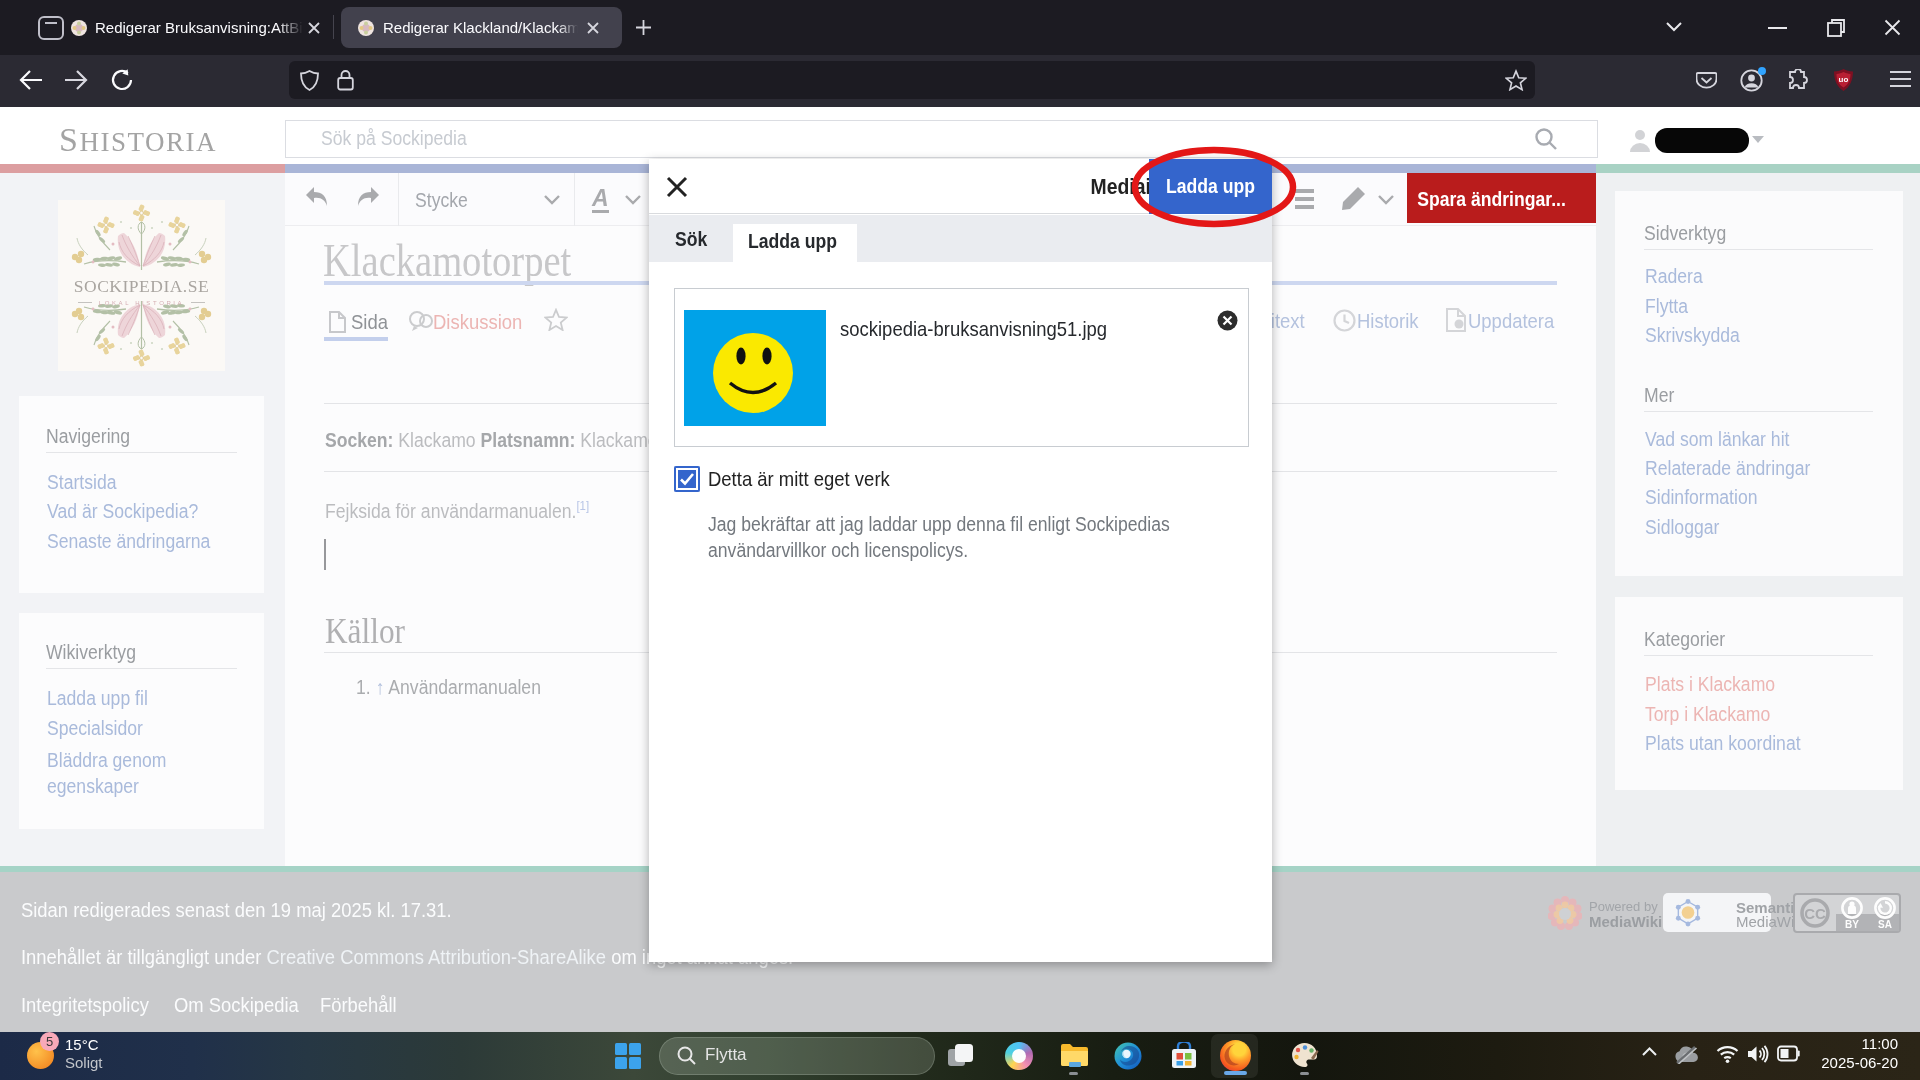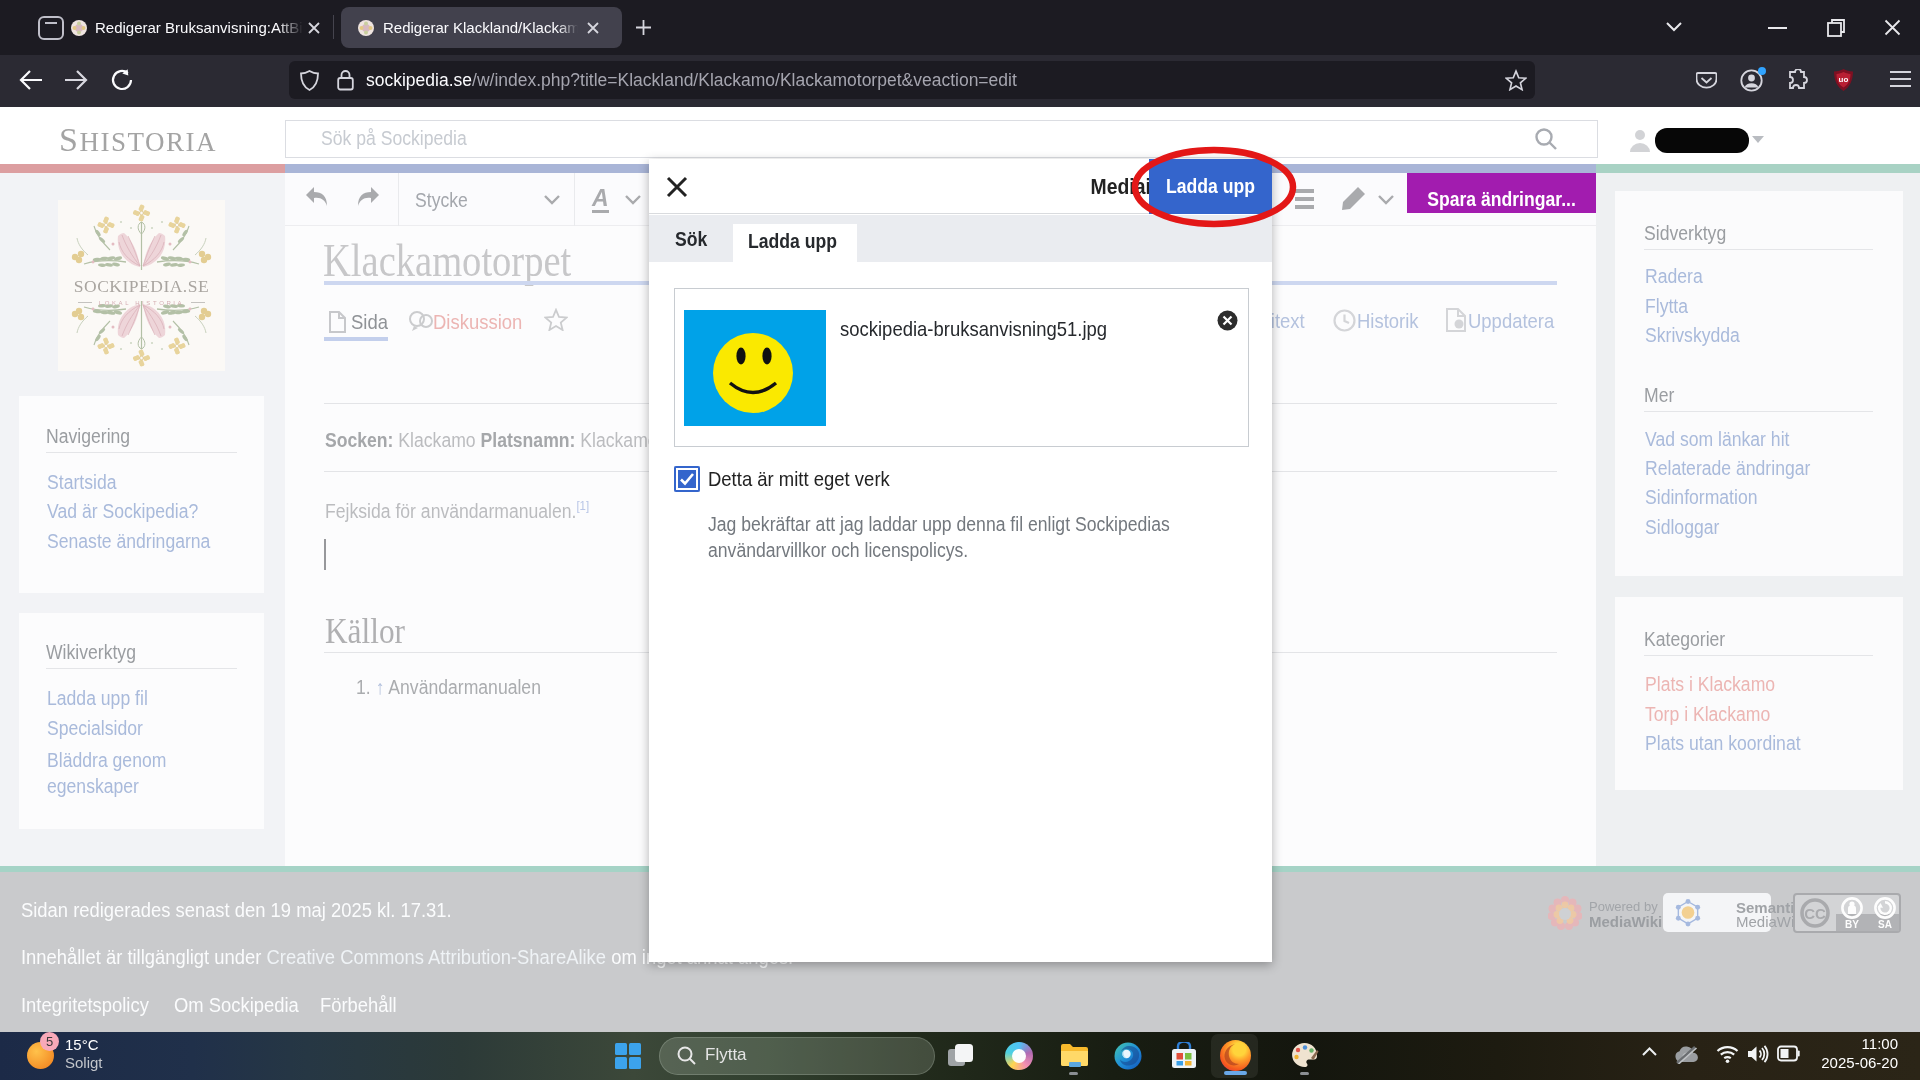--- a/index.html
+++ b/index.html
@@ -55,21 +55,21 @@
 <svg class="abs" style="left:624px; top:194px;" width="18" height="12" viewBox="0 0 18 12">
       <path d="M2 2 L9 9 L16 2" fill="none" stroke="#a9aaad" stroke-width="2.4"></path>
     </svg>
 <div class="abs" style="left:1295px; top:189px; width:19px; height:3.5px; background:#a9aaad; box-shadow:0 8px 0 #a9aaad, 0 16px 0 #a9aaad;"></div>
 <svg class="abs" style="left:1338px; top:184px;" width="30" height="30" viewBox="0 0 30 30">
       <path d="M20 3 L27 10 L12 25 L4 26 L5 18 Z" fill="#a9aaad"></path>
     </svg>
 <svg class="abs" style="left:1377px; top:194px;" width="18" height="12" viewBox="0 0 18 12">
       <path d="M2 2 L9 9 L16 2" fill="none" stroke="#a9aaad" stroke-width="2.4"></path>
     </svg>
-<div class="abs" style="left:1407px; top:173px; width:189px; height:40px; background:#a21caf; color:#fff; font-weight:bold; font-size:20px; text-align:center; line-height:52px;"><span style="display:inline-block; transform:scaleX(0.88);">Spara ändringar...</span></div>
+<div class="abs" style="left:1407px; top:173px; width:189px; height:50px; background:#b91c1c; color:#fff; font-weight:bold; font-size:20px; line-height:52px;"><span style="display:inline-block; transform:scaleX(0.88);">Spara ändringar...</span></div>
 
 <div class="abs nw" style="left:323px; top:233px; font-family:'Liberation Serif',serif; font-size:47px; color:#c7c7c9; transform:scaleX(0.82); transform-origin:0 0;">Klackamotorpet</div>
 <div class="abs" style="left:324px; top:281px; width:1233px; height:4px; background:#cdd7f0;"></div>
 
 <svg class="abs" style="left:329px; top:311px;" width="17" height="22" viewBox="0 0 17 22">
       <path d="M1 1 L10 1 L16 7 L16 21 L1 21 Z M10 1 L10 7 L16 7" fill="none" stroke="#c7c8cb" stroke-width="2"></path>
     </svg>
 <div class="abs nw sx" style="left:351px; top:310px; font-size:21px; color:#8f9296;">Sida</div>
 <div class="abs" style="left:324px; top:337px; width:64px; height:4px; background:#c3cfec;"></div>
 <svg class="abs" style="left:408px; top:309px;" width="26" height="24" viewBox="0 0 26 24">
@@ -388,21 +388,20 @@
     </svg>
 
 <div class="abs" style="left:289px; top:61px; width:1246px; height:38px; background:#1c1b22; border-radius:6px;"></div>
 <svg class="abs" style="left:300px; top:70px;" width="19" height="21" viewBox="0 0 19 21">
       <path d="M9.5 1 C12 2.5 15 3.5 18 3.5 C18 11 15.5 17 9.5 20 C3.5 17 1 11 1 3.5 C4 3.5 7 2.5 9.5 1 Z" fill="none" stroke="#d5d5dd" stroke-width="1.8"></path>
     </svg>
 <svg class="abs" style="left:337px; top:69px;" width="17" height="22" viewBox="0 0 17 22">
       <rect x="1.2" y="9" width="14.6" height="11.5" rx="2" fill="none" stroke="#d5d5dd" stroke-width="1.8"></rect>
       <path d="M4.5 9 L4.5 6 a4 4 0 0 1 8 0 L12.5 9" fill="none" stroke="#d5d5dd" stroke-width="1.8"></path>
     </svg>
-<div class="abs nw" style="left:366px; top:70px; font-size:17.5px; color:#fbfbfe;">sockipedia.se<span style="color:#a5a5af;">/w/index.php?title=Klackland/Klackamo/Klackamotorpet&amp;veaction=edit</span></div>
 <svg class="abs" style="left:1505px; top:69px;" width="22" height="22" viewBox="0 0 24 23">
       <path d="M12 1.8 L15 9 L22.6 9.6 L16.8 14.6 L18.6 22 L12 18 L5.4 22 L7.2 14.6 L1.4 9.6 L9 9 Z" fill="none" stroke="#d5d5dd" stroke-width="1.8"></path>
     </svg>
 
 <svg class="abs" style="left:1696px; top:71px;" width="21" height="19" viewBox="0 0 21 19">
       <path d="M2 2 L19 2 a1.5 1.5 0 0 1 1.5 1.5 L20.5 8 a10 8.7 0 0 1 -20 0 L0.5 3.5 A1.5 1.5 0 0 1 2 2 Z" fill="none" stroke="#d5d5dd" stroke-width="1.8"></path>
       <path d="M5.5 7 L10.5 11.5 L15.5 7" fill="none" stroke="#d5d5dd" stroke-width="1.8"></path>
     </svg>
 <svg class="abs" style="left:1740px; top:69px;" width="23" height="23" viewBox="0 0 23 23">
       <circle cx="11.5" cy="11.5" r="10.2" fill="none" stroke="#d5d5dd" stroke-width="1.8"></circle>

